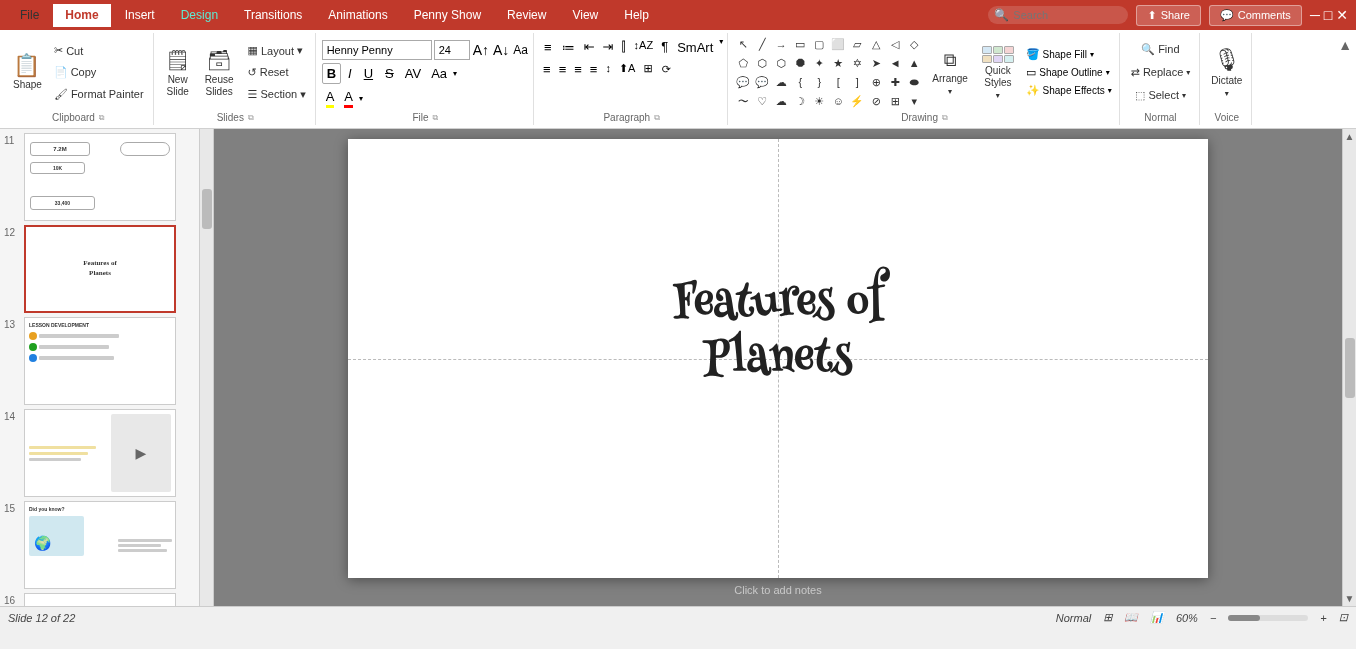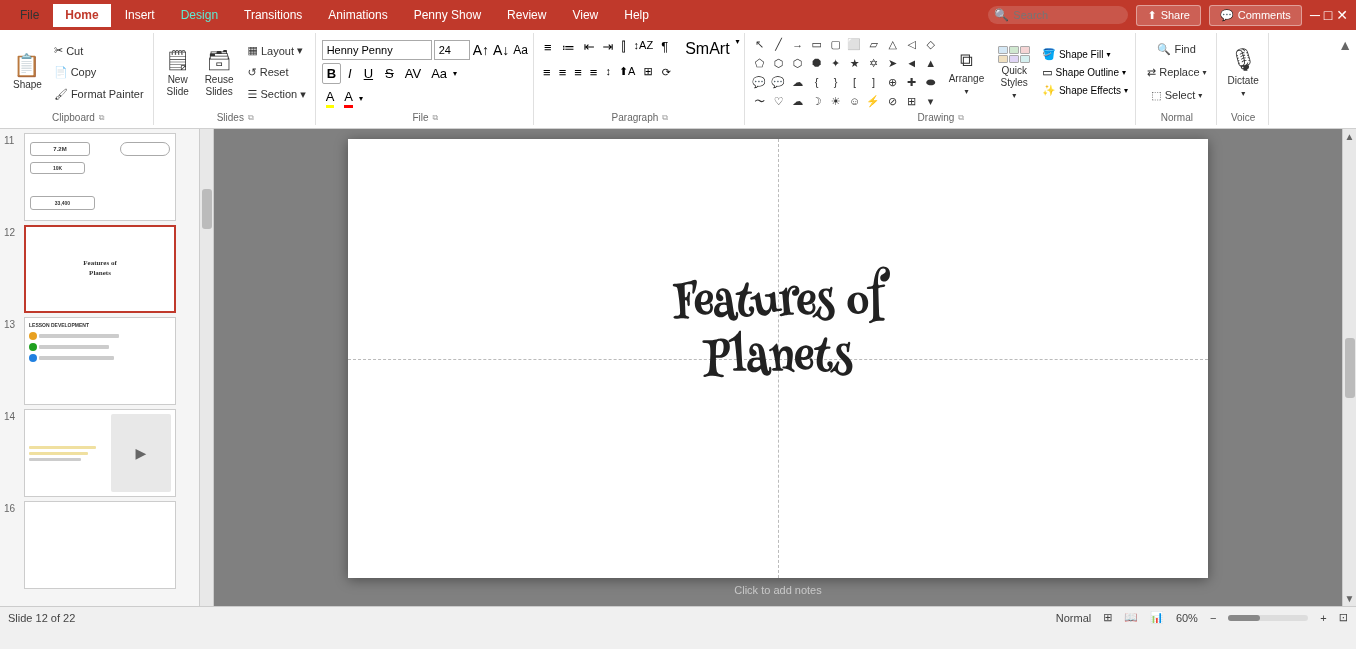--- a/index.html
+++ b/index.html
@@ -428,21 +428,21 @@
       <div class="ribbon-group-content" style="flex-direction:column;gap:2px;align-items:flex-start;padding-top:2px;">
         <div style="display:flex;gap:2px;">
 
           <span style="cursor:pointer;font-size:13px;padding:2px 3px;border:1px solid transparent;border-radius:2px;">≡</span>
           <span style="cursor:pointer;font-size:13px;padding:2px 3px;border:1px solid transparent;border-radius:2px;">≔</span>
           <span style="cursor:pointer;font-size:13px;padding:2px 3px;">⇤</span>
           <span style="cursor:pointer;font-size:13px;padding:2px 3px;">⇥</span>
           <span style="cursor:pointer;font-size:13px;padding:2px 3px;">⫿</span>
           <span style="cursor:pointer;font-size:11px;padding:2px 3px;">↕AZ</span>
           <span style="cursor:pointer;font-size:13px;padding:2px 3px;">¶</span>
-          <span style="cursor:pointer;font-size:16px;padding:2px 3px;border:1px solid transparent;margin-left:8px;">SmArt</span>
+          <span style="cursor:pointer;font-size:13px;padding:2px 3px;border:1px solid transparent;">SmArt</span>
           <span style="font-size:8px;">▾</span>
         </div>
         <div style="display:flex;gap:2px;">
 
           <span style="cursor:pointer;font-size:13px;padding:2px 3px;">≡</span>
           <span style="cursor:pointer;font-size:13px;padding:2px 3px;">≡</span>
           <span style="cursor:pointer;font-size:13px;padding:2px 3px;">≡</span>
           <span style="cursor:pointer;font-size:13px;padding:2px 3px;">≡</span>
           <span style="cursor:pointer;font-size:11px;padding:2px 3px;">↕</span>
           <span style="cursor:pointer;font-size:11px;padding:2px 3px;">⬆A</span>
@@ -658,20 +658,39 @@
             <div style="height:3px;background:#f0e0a0;width:80%;border-radius:1px;"></div>
             <div style="height:3px;background:#ccc;width:70%;border-radius:1px;"></div>
           </div>
           <div style="width:60px;background:#e8e8e8;margin:4px;border-radius:2px;display:flex;align-items:center;justify-content:center;">
             <span style="font-size:14px;color:#666;">▶</span>
           </div>
         </div>
       </div>
     </div>
 
+    <div class="slide-item">
+      <div class="slide-number">15</div>
+      <div class="slide-thumb" style="width:152px;height:88px;background:white;border:1px solid #ccc;">
+        <div style="position:relative;width:100%;height:100%;display:flex;align-items:stretch;">
+          <div style="flex:1;padding:4px;display:flex;flex-direction:column;gap:2px;justify-content:flex-start;">
+            <div style="font-size:5px;font-weight:bold;color:#333;">Did you know?</div>
+
+            <div style="width:55px;height:40px;background:#d0e8f0;border-radius:2px;margin-top:2px;position:relative;overflow:hidden;">
+              <div style="position:absolute;bottom:5px;left:5px;font-size:14px;color:#8B6914;">🌍</div>
+            </div>
+          </div>
+          <div style="width:60px;padding:3px;display:flex;flex-direction:column;gap:2px;justify-content:center;">
+            <div style="height:3px;background:#ccc;border-radius:1px;"></div>
+            <div style="height:3px;background:#ccc;border-radius:1px;width:80%;"></div>
+            <div style="height:3px;background:#ccc;border-radius:1px;width:90%;"></div>
+          </div>
+        </div>
+      </div>
+    </div>
 
     <div class="slide-item">
       <div class="slide-number">16</div>
       <div class="slide-thumb" style="width:152px;height:88px;background:white;border:1px solid #ccc;">
         <div style="display:flex;align-items:center;justify-content:center;width:100%;height:100%;">
           
         </div>
       </div>
     </div>
   </div>
@@ -702,21 +721,21 @@
 
   <div style="width:14px;background:#e8e8e8;border-left:1px solid #ccc;display:flex;flex-direction:column;align-items:center;">
     <span style="font-size:10px;color:#666;margin-top:2px;cursor:pointer;">▲</span>
     <div style="flex:1;display:flex;align-items:center;justify-content:center;">
       <div style="width:10px;height:60px;background:#bbb;border-radius:3px;"></div>
     </div>
     <span style="font-size:10px;color:#666;margin-bottom:2px;cursor:pointer;">▼</span>
   </div>
 </div>
 
-<div id="statusbar" style="height:22px;background:#f0f0f0;border-top:1px solid #ccc;display:flex;align-items:center;padding:0 8px;font-size:11px;color:#444;gap:12px;">
+<div id="statusbar" style="height:22px;background:#f0f0f0;border-top:1px solid #ccc;display:flex;align-items:center;padding:0 8px;font-size:11px;color:#444;gap:12px;font-style:italic;">
   <span>Slide 12 of 22</span>
   <span style="margin-left:auto;cursor:pointer;">Normal</span>
   <span style="cursor:pointer;">⊞</span>
   <span style="cursor:pointer;">📖</span>
   <span style="cursor:pointer;">📊</span>
   <span>60%</span>
   <span style="cursor:pointer;">−</span>
   <div style="width:80px;height:6px;background:#ddd;border-radius:3px;cursor:pointer;">
     <div style="width:40%;height:100%;background:#888;border-radius:3px;"></div>
   </div>

